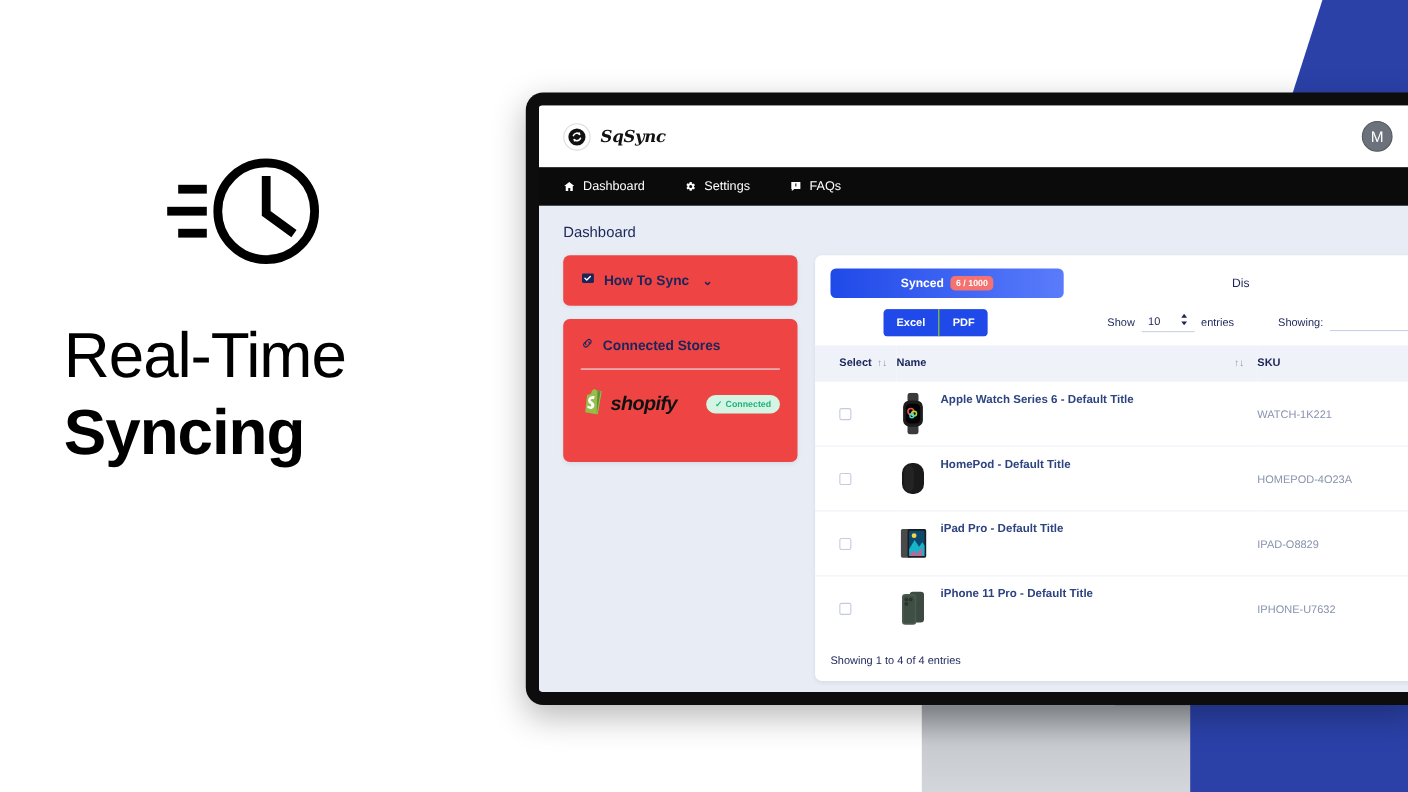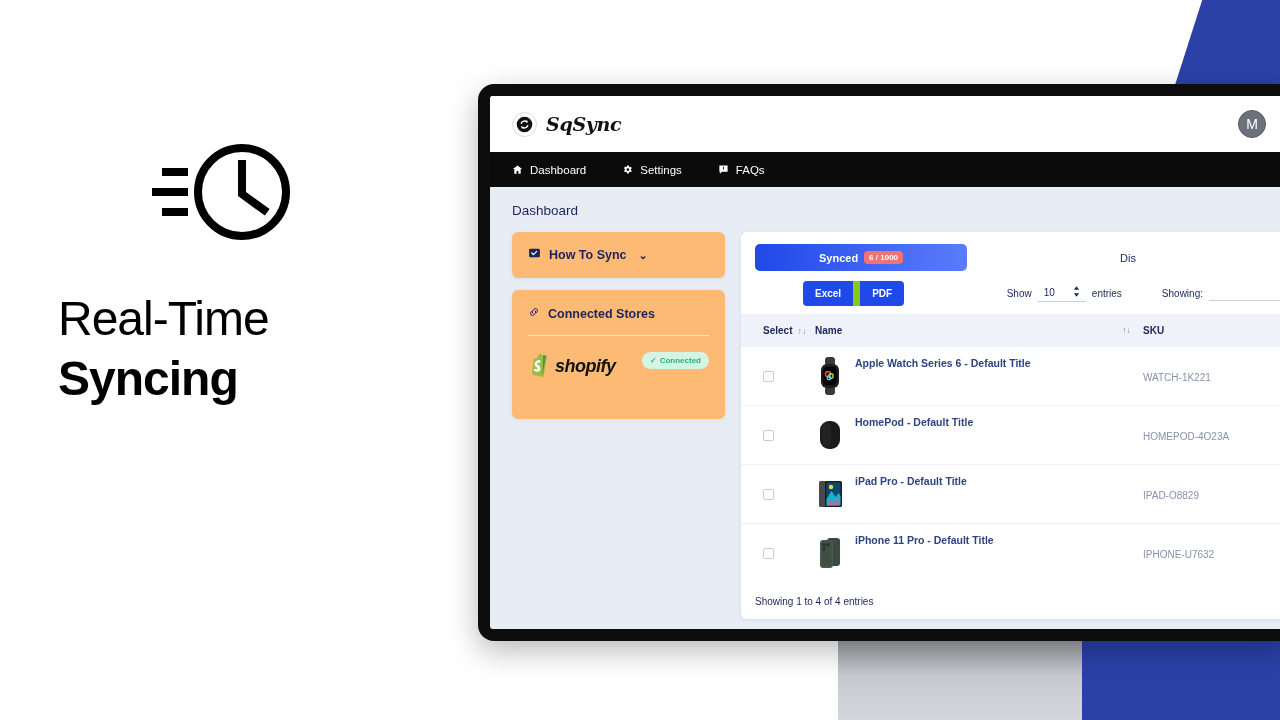--- a/index.html
+++ b/index.html
@@ -19,21 +19,21 @@
   .arc-br {
     position:absolute; bottom:-150px; right:-120px; width:390px; height:390px;
     border-radius:50%; background:#2b41a8;
   }
 
   
   .hero { position:absolute; left:0; top:0; width:470px; height:720px; }
   .hero-icon { position:absolute; left:148px; top:140px; width:150px; height:104px; }
   .hero-title {
     position:absolute; left:58px; top:295px; width:400px;
-    font-size:48px; line-height:1.0; color:#000; letter-spacing:-1px;
+    font-size:58px; line-height:1.0; color:#000; letter-spacing:-1px;
     font-weight:400;
   }
   .hero-title .bold { font-weight:700; display:block; margin-top:12px; }
 
   
   .monitor {
     position:absolute; left:478px; top:84px;
     width:810px; height:557px;
     background:#0d0d0d;
     border-radius:16px 0 0 16px;
@@ -57,21 +57,21 @@
     height:56px; background:#fff; display:flex; align-items:center;
     padding:0 22px; justify-content:space-between;
   }
   .brand { display:flex; align-items:center; gap:9px; }
   .brand-mark {
     width:25px; height:25px; border-radius:50%;
     border:1.5px solid #dcdcdc; display:flex; align-items:center; justify-content:center;
     background:#fff;
   }
   .brand-name {
-    font-size:19px; font-weight:700; color:#111; letter-spacing:-.3px;
+    font-size:15px; font-weight:700; color:#111; letter-spacing:-.3px;
     font-style:italic; font-family:"DejaVu Serif", serif;
   }
   .avatar {
     width:28px; height:28px; border-radius:50%;
     background:#6b727b; color:#fff; font-size:14px;
     display:flex; align-items:center; justify-content:center;
     border:1px solid #55595f;
   }
 
   
@@ -85,30 +85,30 @@
   }
   .nav-item svg { display:block; }
 
   
   .content { padding:16px 0 0 22px; height:calc(100% - 91px); overflow:hidden; }
   .page-title { font-size:13.5px; color:#1b2559; font-weight:400; margin-bottom:14px; }
   .cols { display:flex; gap:16px; }
   .col-left { width:213px; flex:0 0 213px; }
   .col-right { flex:1 1 auto; }
 
-  .card { background:#fdba74; border-radius:6px; box-shadow:0 1px 4px rgba(30,40,80,.08); }
+  .card { background:#ef4444; border-radius:6px; box-shadow:0 1px 4px rgba(30,40,80,.08); }
   .card-sync { padding:15px 16px; margin-bottom:12px; }
   .card-title {
     display:flex; align-items:center; gap:8px;
     font-size:12.5px; font-weight:700; color:#1b2559;
   }
   .chev { margin-left:4px; color:#1b2559; font-size:11px; }
   .card-stores { padding:16px 16px 38px; }
   .store-divider { height:1px; background:#e4e9f2; margin:14px 0 16px; }
-  .store-row { display:flex; align-items:flex-start; justify-content:space-between; }
+  .store-row { display:flex; align-items:center; justify-content:space-between; }
   .shopify { display:flex; align-items:center; gap:5px; }
   .shopify-name { font-size:18px; font-weight:700; color:#111; font-style:italic; letter-spacing:-.5px; }
   .badge-connected {
     background:#d4f5e4; color:#21b37a; font-size:8px; font-weight:700;
     padding:4px 8px; border-radius:10px; display:flex; align-items:center; gap:3px;
     white-space:nowrap;
   }
 
   
   .panel { background:#fff; border-radius:6px 0 0 6px; box-shadow:0 1px 4px rgba(30,40,80,.08); padding:12px 0 0 0; min-height:380px; }
@@ -121,21 +121,21 @@
     background: linear-gradient(90deg,#1f49e8 0%, #5a7cfb 100%);
     color:#fff; border-radius:5px; font-weight:700;
     width:212px; display:flex; align-items:center; justify-content:center; gap:6px;
   }
   .tab-count { background:#f4726f; color:#fff; font-size:8px; font-weight:700; padding:2px 5px; border-radius:4px; }
   .tab-plain { flex:1 1 0; }
 
   .toolbar { display:flex; align-items:center; padding:10px 14px 8px; }
   .btn-group { display:flex; border-radius:4px; overflow:hidden;margin-left:48px; }
   .btn { background:#1f49e8; color:#fff; font-size:10px; font-weight:700; padding:7px 12px; white-space:nowrap; }
-  .btn + .btn { border-left:7px solid #84cc16; }
+  .btn + .btn { border-left:1px solid #84cc16; }
   .show-entries { margin-left:auto; display:flex; align-items:center; gap:6px; font-size:10px; color:#1b2559; white-space:nowrap; }
   .sel-wrap { display:flex; align-items:center; gap:18px; border-bottom:1px solid #c9d2e4; padding:0 6px 2px; }
   .search-wrap { margin-left:40px; display:flex; align-items:center; gap:6px; font-size:10px; color:#1b2559; white-space:nowrap; }
   .search-input { width:80px; border:none; border-bottom:1px solid #c9d2e4; font-size:10px; outline:none; padding:1px 2px; }
 
   table { width:100%; border-collapse:collapse; table-layout:fixed; }
   thead th {
     background:#eff2f8; font-size:10px; font-weight:700; color:#1b2559;
     text-align:left; padding:11px 0; white-space:nowrap;
   }

